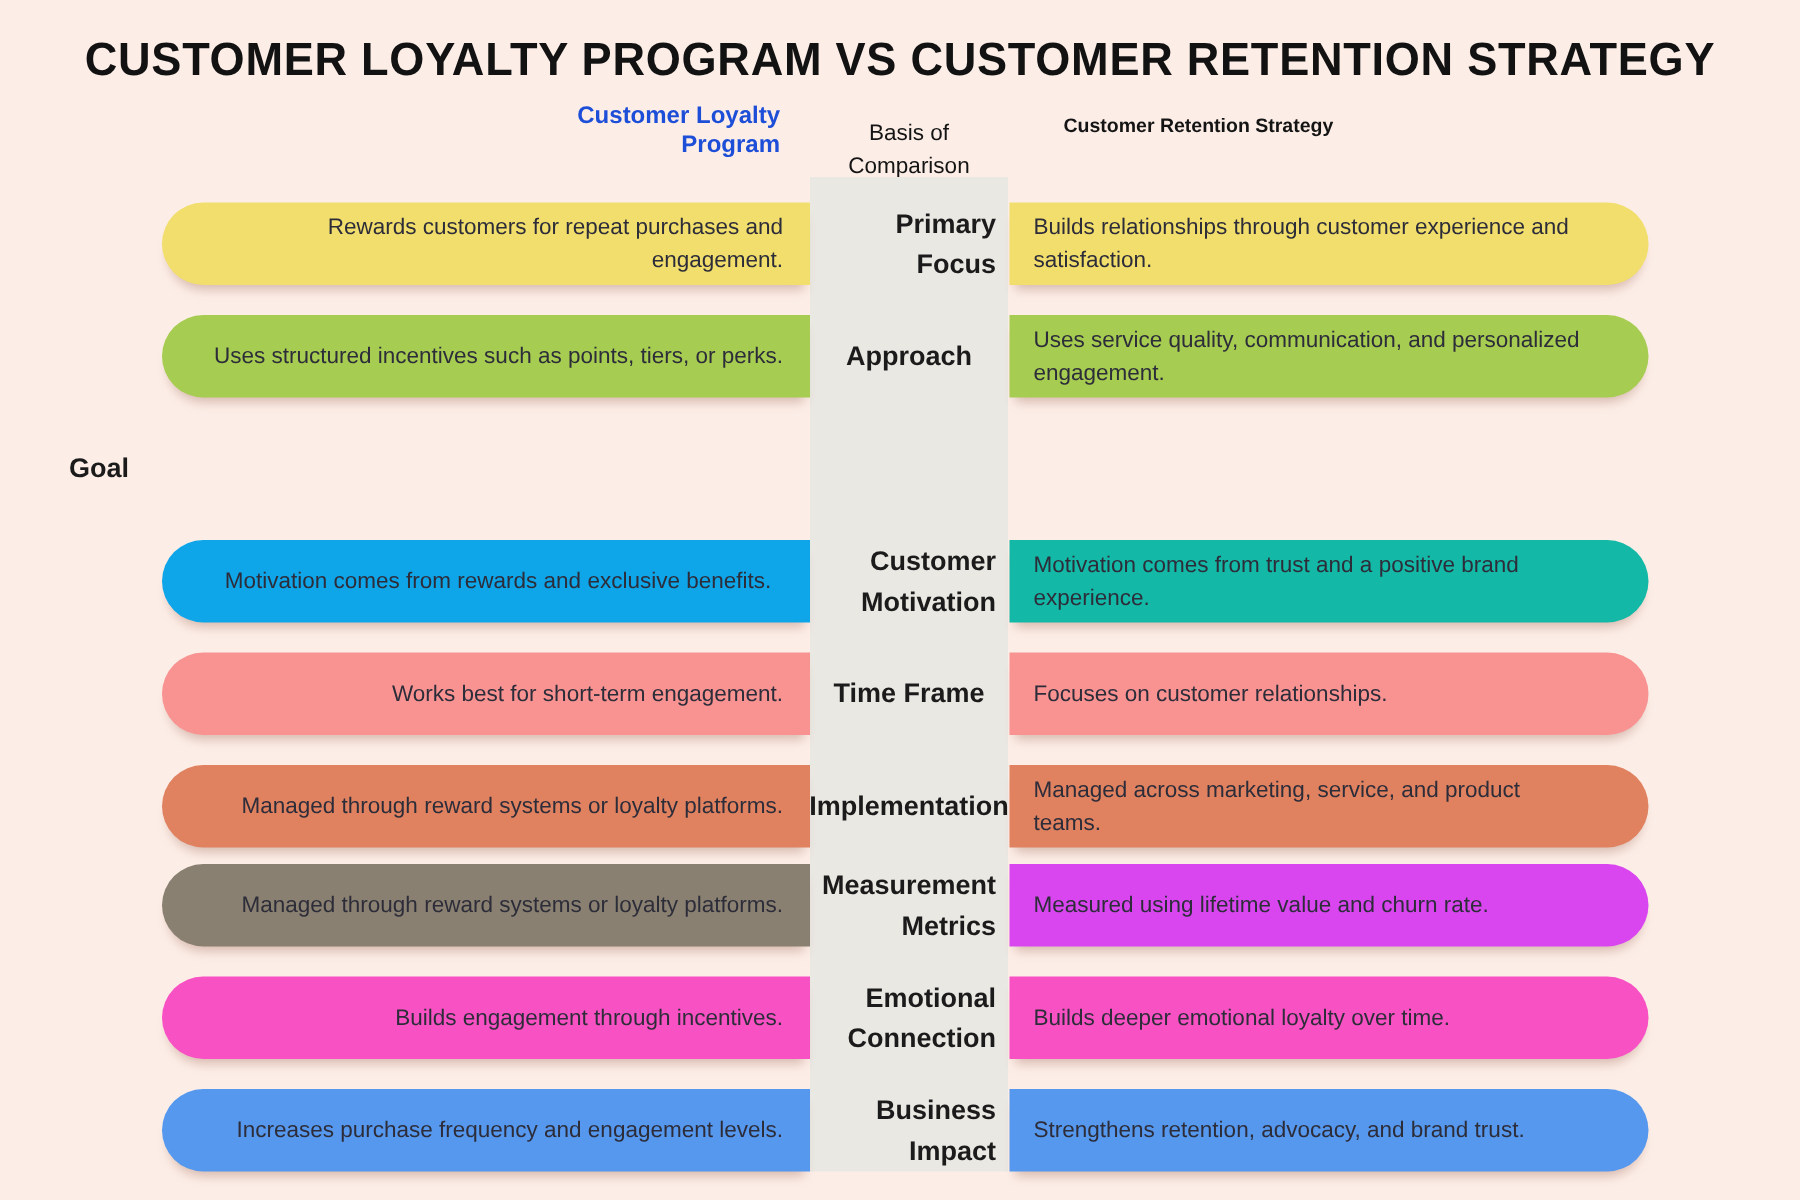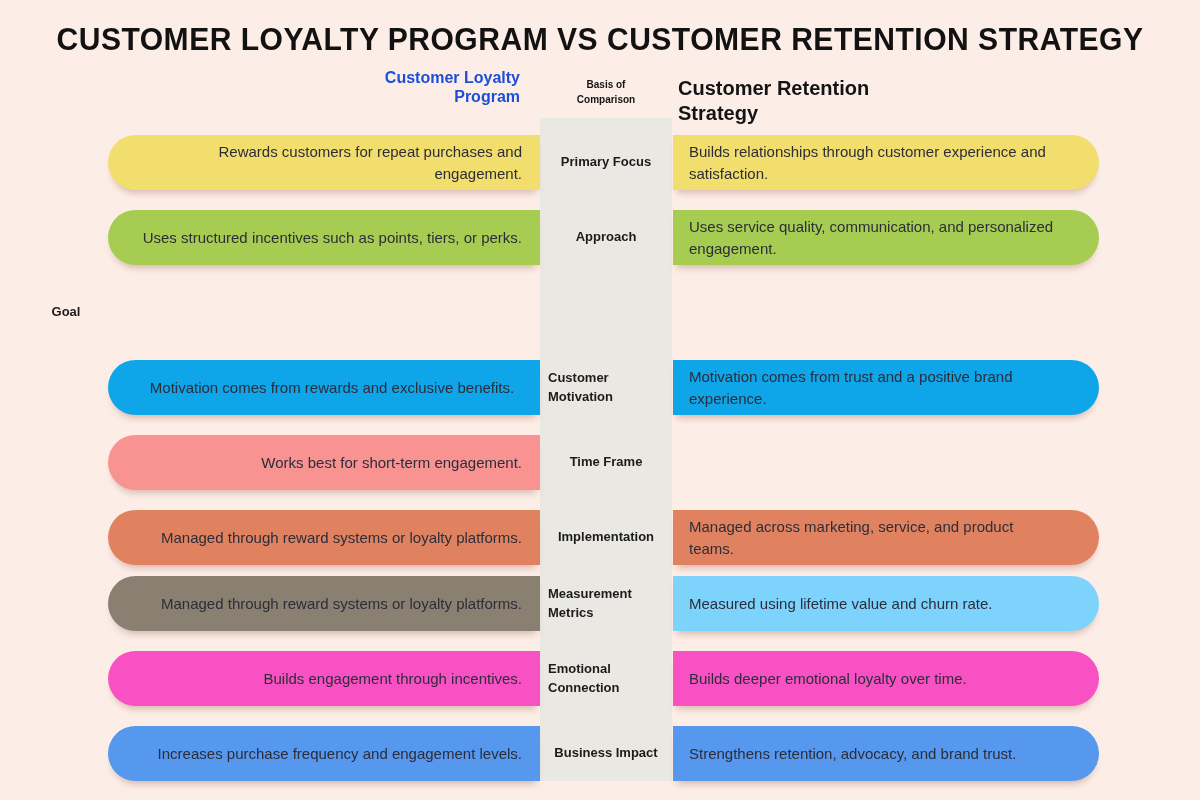--- a/index.html
+++ b/index.html
@@ -28,28 +28,28 @@
   .col-head-left{
     position:absolute;top:68px;left:0;width:520px;
     text-align:right;
     font-size:16px;font-weight:700;color:#1d4ed8;
     line-height:1.2;
   }
   .col-head-left .inner{display:inline-block;max-width:200px;}
   .col-head-center{
     position:absolute;top:78px;left:540px;width:132px;
     text-align:center;
-    font-size:10px;font-weight:700;color:#141414;
+    font-size:15px;font-weight:400;color:#141414;
     line-height:1.45;
   }
   .col-head-center .inner{display:inline-block;max-width:95px;}
   .col-head-right{
-    position:absolute;top:76px;left:678px;width:300px;
+    position:absolute;top:76px;left:709px;width:300px;
     text-align:left;
-    font-size:20px;font-weight:700;color:#141414;
+    font-size:13px;font-weight:700;color:#141414;
     line-height:1.25;
   }
   .col-head-right .inner{display:inline-block;max-width:215px;}
   .center-strip{
     position:absolute;
     left:540px;top:118px;
     width:132px;height:663px;
     background:#EAE8E3;
   }
   .rows{
@@ -92,22 +92,22 @@
     font-size:15px;
     line-height:1.45;
     color:#2D2D3A;
   }
   .basis{
     width:132px;
     flex:0 0 132px;
     display:flex;
     align-items:center;
     justify-content:center;
-    text-align:left;
-    font-size:13px;
+    text-align:right;
+    font-size:18px;
     font-weight:700;
     color:#1B1B1B;
     line-height:1.45;
     padding:0 8px;
     box-sizing:border-box;
   }
 </style>
 </head>
 <body>
 
@@ -151,48 +151,51 @@
 
     <div class="row">
       <div class="basis">Goal</div>
     </div>
 
     <div class="row">
       <div class="pill left" style="background: #0ea5e9; justify-content: center;">
         <span class="cell-text">Motivation comes from rewards and exclusive benefits.</span>
       </div>
       <div class="basis">Customer Motivation</div>
-      <div class="pill right" style="background: #0ea5e9;">
+      <div class="pill right" style="background: #14b8a6;">
         <span class="cell-text">Motivation comes from trust and a positive brand experience.</span>
       </div>
     </div>
 
     <div class="row">
       <div class="pill left" style="background: rgb(248, 147, 146);">
         <span class="cell-text">Works best for short-term engagement.</span>
       </div>
       <div class="basis">Time Frame</div>
+      <div class="pill right" style="background: rgb(248, 147, 146);">
+        <span class="cell-text">Focuses on customer relationships.</span>
+      </div>
     </div>
 
     <div class="row tight">
       <div class="pill left" style="background: rgb(224, 130, 96);">
         <span class="cell-text">Managed through reward systems or loyalty platforms.</span>
       </div>
       <div class="basis">Implementation</div>
       <div class="pill right" style="background: rgb(224, 130, 96);">
         <span class="cell-text">Managed across marketing, service, and product teams.</span>
       </div>
     </div>
 
     <div class="row">
       <div class="pill left" style="background: rgb(138, 128, 113);">
         <span class="cell-text">Managed through reward systems or loyalty platforms.</span>
       </div>
       <div class="basis">Measurement Metrics</div>
-      <div class="pill right" style="background: #7dd3fc;">
+      <div class="pill right" style="background: #d946ef;">
         <span class="cell-text">Measured using lifetime value and churn rate.</span>
       </div>
     </div>
 
     <div class="row">
       <div class="pill left" style="background: rgb(248, 81, 195);">
         <span class="cell-text">Builds engagement through incentives.</span>
       </div>
       <div class="basis">Emotional Connection</div>
       <div class="pill right" style="background: rgb(248, 81, 195);">

